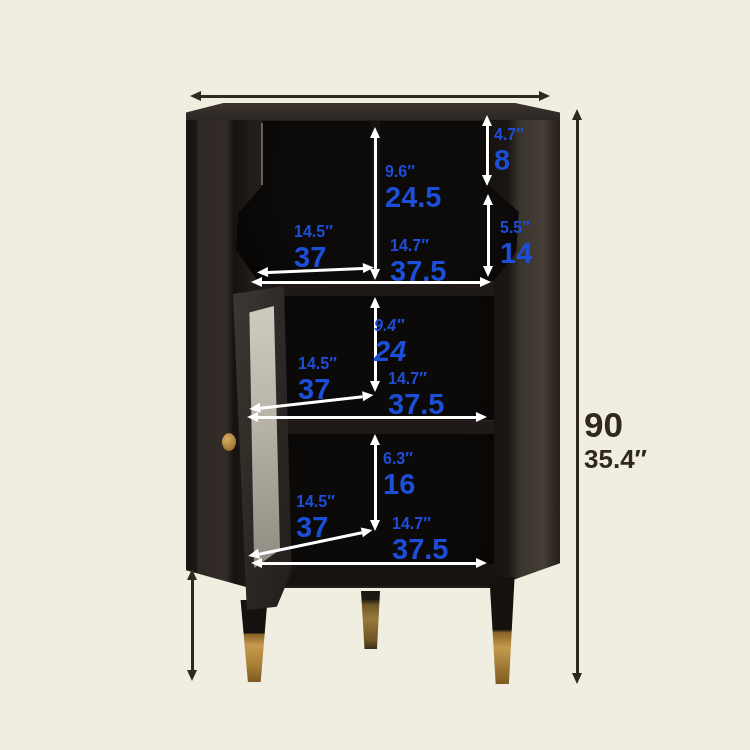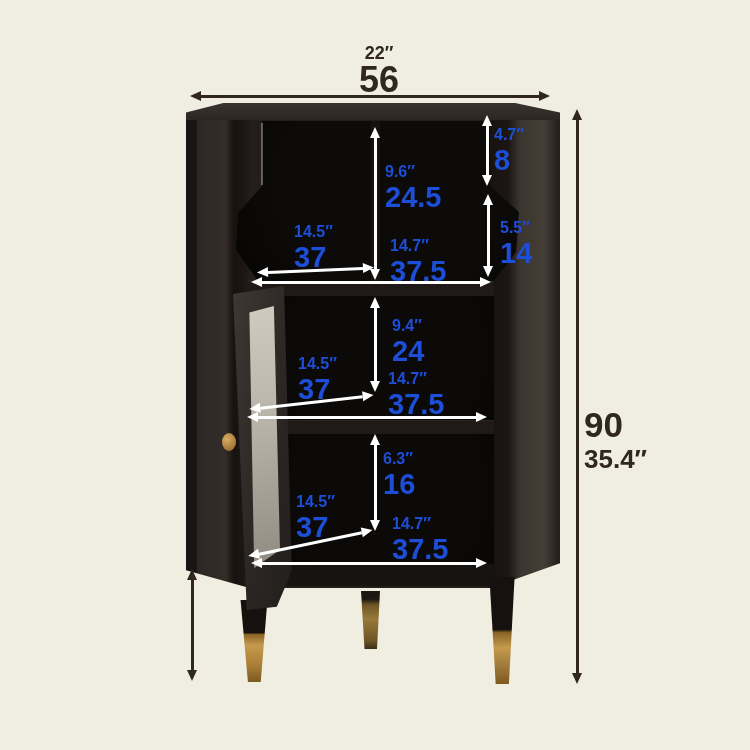--- a/index.html
+++ b/index.html
@@ -92,24 +92,20 @@
   <div class="va white" style="left:487px;top:205px;height:61px;"></div>
   <div class="ha white" style="left:268px;top:269px;width:95px;transform:rotate(-2.4deg);"></div>
   <div class="ha white" style="left:262px;top:281px;width:218px;"></div>
   <div class="va white" style="left:374px;top:308px;height:73px;"></div>
   <div class="ha white" style="left:260px;top:401px;width:103px;transform:rotate(-6.4deg);"></div>
   <div class="ha white" style="left:258px;top:416px;width:218px;"></div>
   <div class="va white" style="left:374px;top:445px;height:75px;"></div>
   <div class="ha white" style="left:258px;top:542px;width:105px;transform:rotate(-11.8deg);"></div>
   <div class="ha white" style="left:262px;top:562px;width:214px;"></div>
 
-  <div class="lbl dk center" style="left:339px;top:44px;width:80px;">
-    <span class="small" style="margin-top:0;font-size:18px;">22″</span>
-    <span class="big">56</span>
-  </div>
   <div class="lbl dk" style="left:584px;top:364px;margin-top:43px;">
     <span class="big" style="font-size:35px;">90</span>
     <span class="small">35.4″</span>
   </div>
 
   <div class="lbl" style="left:494px;top:127px;">
     <span class="l1">4.7″</span>
     <span class="l2">8</span>
   </div>
   <div class="lbl" style="left:385px;top:164px;">
@@ -121,21 +117,21 @@
     <span class="l2">14</span>
   </div>
   <div class="lbl" style="left:294px;top:224px;">
     <span class="l1">14.5″</span>
     <span class="l2">37</span>
   </div>
   <div class="lbl" style="left:390px;top:238px;">
     <span class="l1">14.7″</span>
     <span class="l2">37.5</span>
   </div>
-  <div class="lbl" style="left:392px;top:318px;">
+  <div class="lbl" style="left:374px;top:318px;font-style:italic;">
     <span class="l1">9.4″</span>
     <span class="l2">24</span>
   </div>
   <div class="lbl" style="left:298px;top:356px;">
     <span class="l1">14.5″</span>
     <span class="l2">37</span>
   </div>
   <div class="lbl" style="left:388px;top:371px;">
     <span class="l1">14.7″</span>
     <span class="l2">37.5</span>

